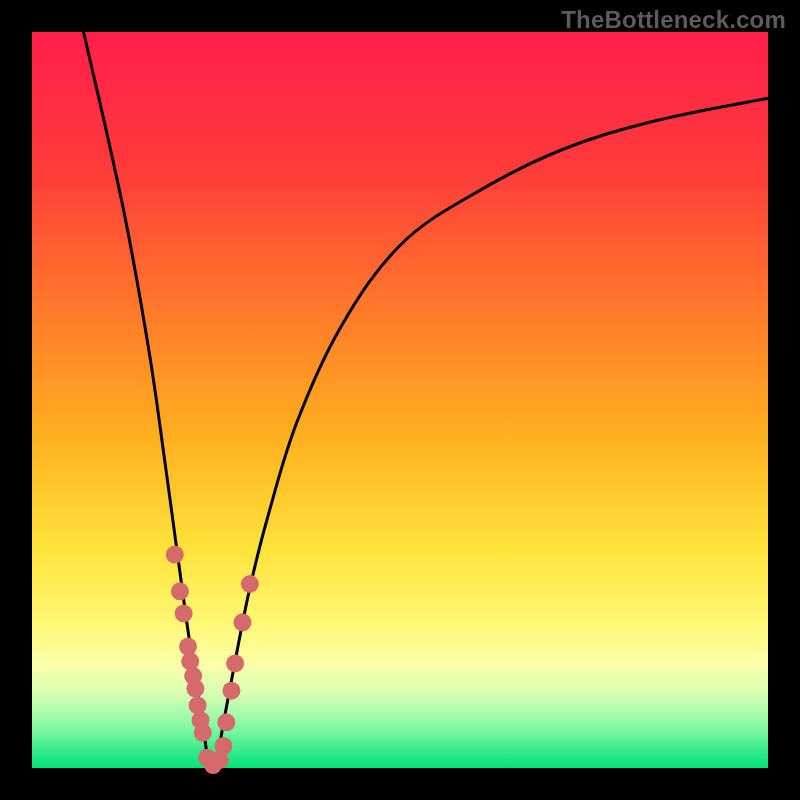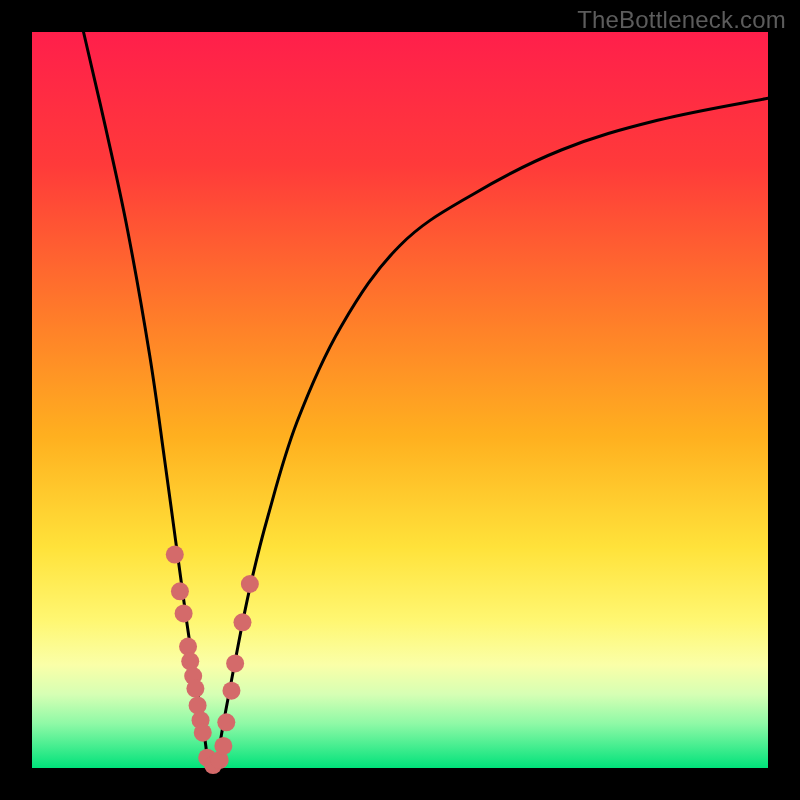--- a/index.html
+++ b/index.html
@@ -18,21 +18,21 @@
   svg {
     display: block;
   }
   .watermark {
     position: absolute;
     top: 6px;
     right: 14px;
     font-family: Arial, Helvetica, sans-serif;
     font-size: 24px;
     color: #5c5c5c;
-    font-weight: 400;
+    font-weight: 700;
     letter-spacing: 0.2px;
   }
 </style>
 </head>
 <body>
 
 <div class="stage">
   <svg id="chart-svg" width="800" height="800" viewBox="0 0 800 800">
       <defs>
         <linearGradient id="bg-grad" x1="0" y1="0" x2="0" y2="1">

